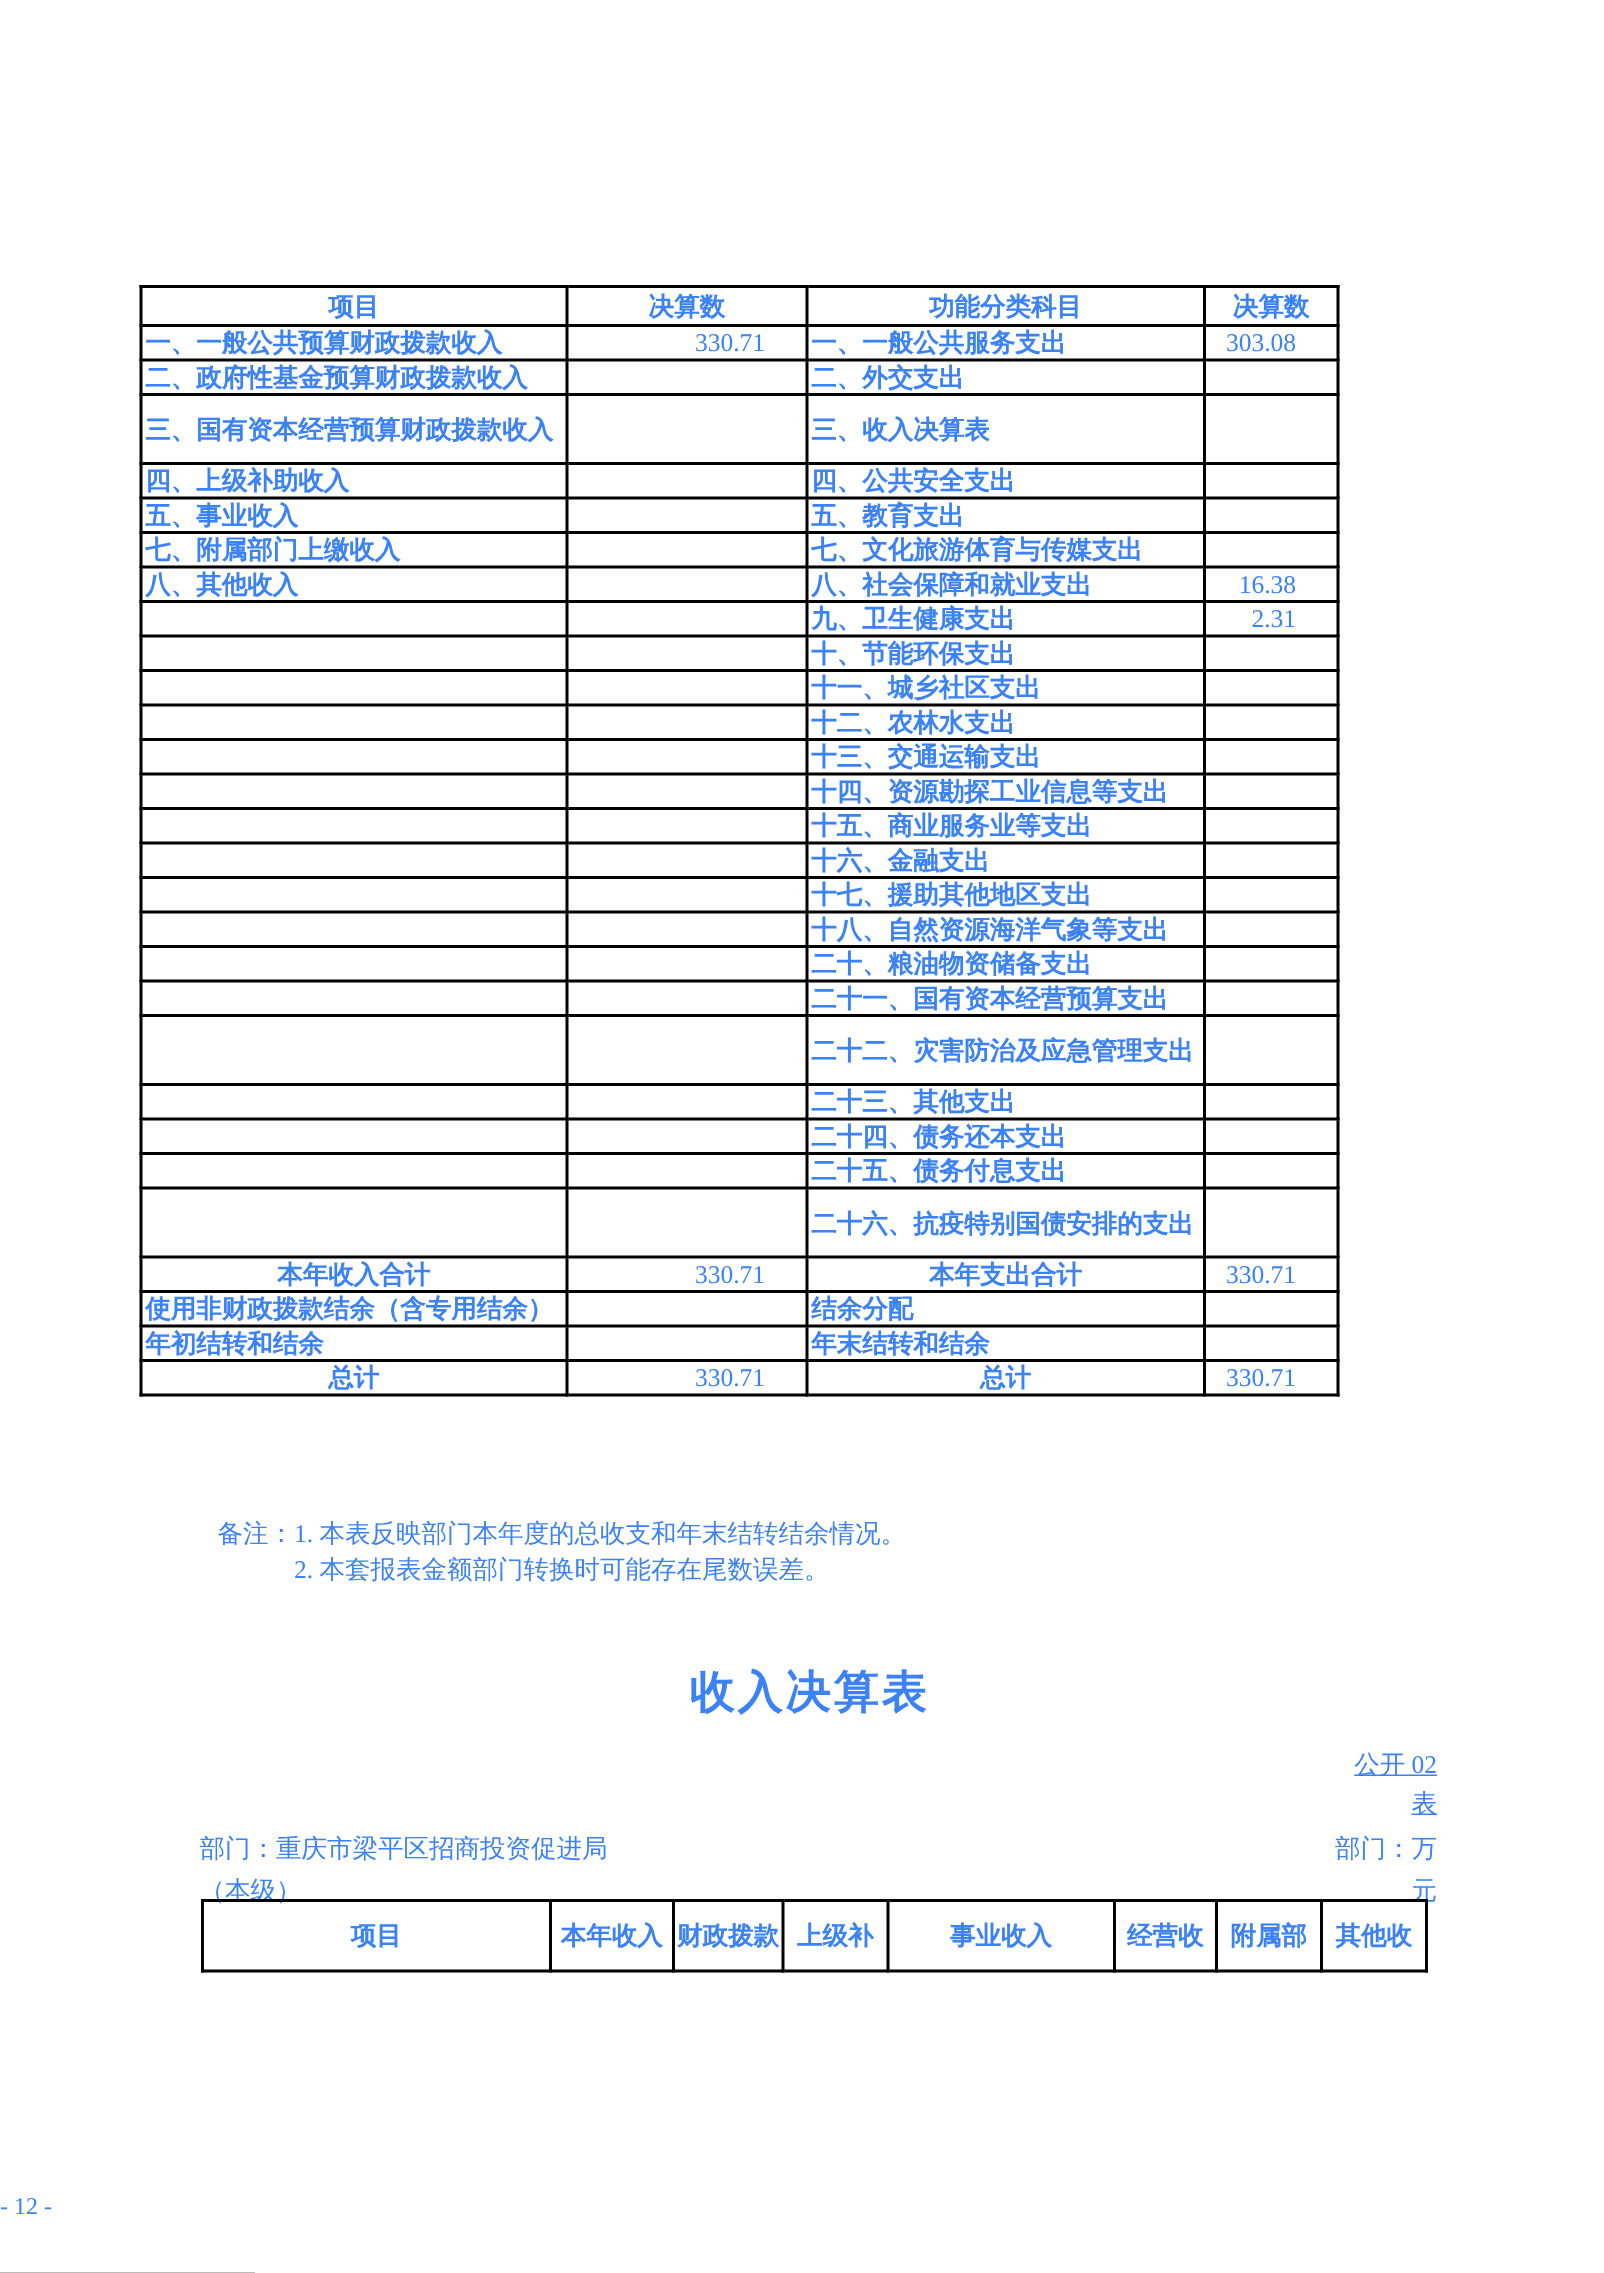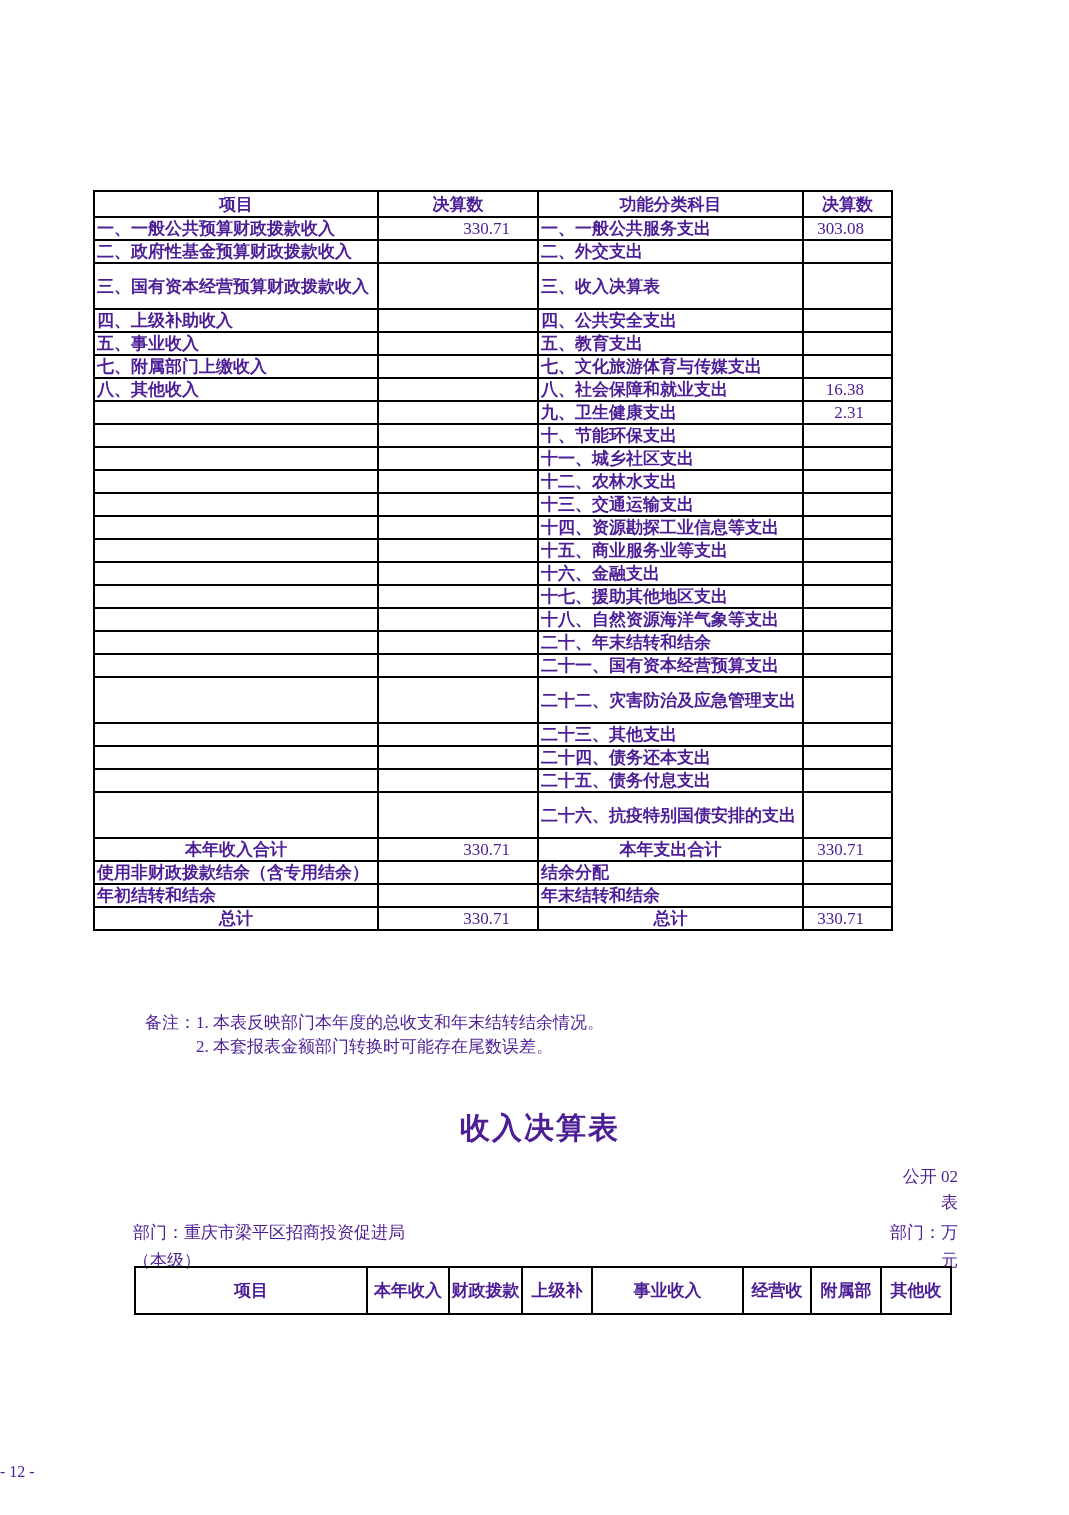--- a/index.html
+++ b/index.html
@@ -1,18 +1,18 @@
 <!DOCTYPE html>
 <html><head>
 <meta charset="utf-8">
 <style>
   html,body{margin:0;padding:0;background:#888;}
   .page{
     position:relative;width:1069px;height:1515px;background:#ffffff;
-    margin:0 auto;font-family:"Liberation Serif","DejaVu Serif",serif;color:#4c1d95;
+    margin:0 auto;font-family:"Liberation Serif","DejaVu Serif",serif;color:#3b82f6;
     overflow:hidden;
   }
   table{border-collapse:collapse;table-layout:fixed;}
   
   .summary{position:absolute;left:93px;top:190px;width:798px;font-size:17px;}
   .summary th,.summary td{
     border:2px solid #000;padding:0 2px;line-height:21px;overflow:hidden;
     vertical-align:middle;font-weight:bold;
   }
   .summary thead tr{height:26px;}
@@ -23,21 +23,21 @@
   .summary td.lbl.center{text-align:center;}
   .summary td.val{text-align:right;padding-right:27px;font-weight:normal;}
   
   .notes{position:absolute;left:145px;top:1011px;font-size:17px;line-height:24px;display:flex;}
   .notes .notes-label{white-space:nowrap;}
   
   .income-title{
     position:absolute;left:0;top:1108px;width:1080px;margin:0;text-align:center;
     font-size:30px;font-weight:bold;letter-spacing:2px;
   }
-  .form-code{position:absolute;left:0;top:1164px;width:958px;text-align:right;font-size:17px;line-height:26px;}
+  .form-code{position:absolute;left:0;top:1164px;width:958px;text-align:right;font-size:17px;line-height:26px;text-decoration:underline;}
   .dept{position:absolute;left:133px;top:1219px;font-size:17px;line-height:28px;}
   .unit{position:absolute;left:0;top:1219px;width:958px;text-align:right;font-size:17px;line-height:28px;}
   .income{position:absolute;left:134px;top:1266px;width:816px;font-size:17px;}
   .income th{
     border:2px solid #000;padding:0;height:45px;text-align:center;
     vertical-align:middle;font-weight:bold;overflow:hidden;white-space:nowrap;
   }
   
   .page-number{position:absolute;left:0;top:1463px;width:992px;text-align:left;font-size:16px;}
 </style>
@@ -160,21 +160,21 @@
         </tr>
         <tr>
           <td class="lbl"></td>
           <td class="val"></td>
           <td class="lbl">十八、自然资源海洋气象等支出</td>
           <td class="val"></td>
         </tr>
         <tr>
           <td class="lbl"></td>
           <td class="val"></td>
-          <td class="lbl">二十、年末结转和结余</td>
+          <td class="lbl">二十、粮油物资储备支出</td>
           <td class="val"></td>
         </tr>
         <tr>
           <td class="lbl"></td>
           <td class="val"></td>
           <td class="lbl">二十一、国有资本经营预算支出</td>
           <td class="val"></td>
         </tr>
         <tr class="tall">
           <td class="lbl"></td>

